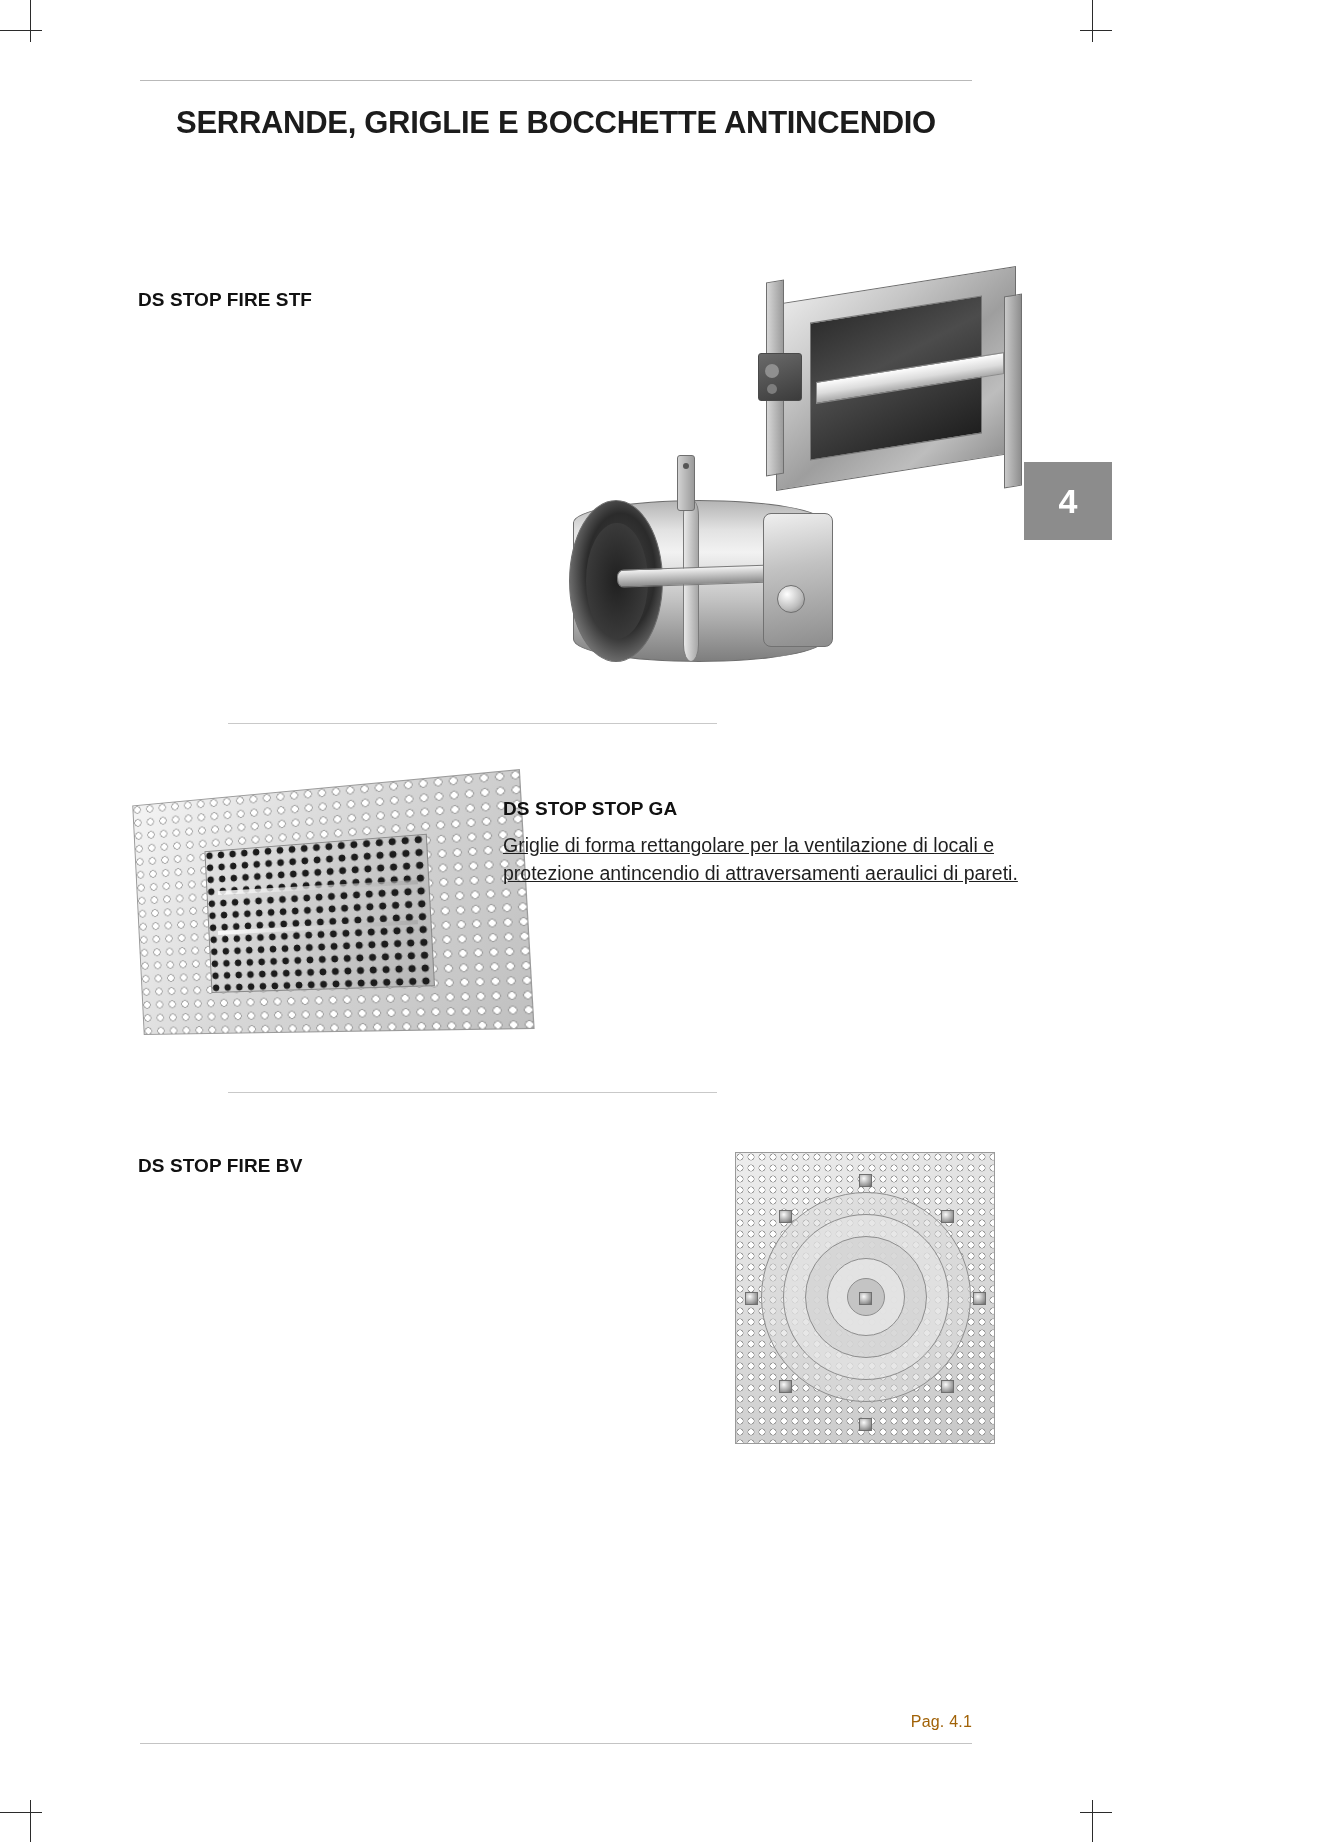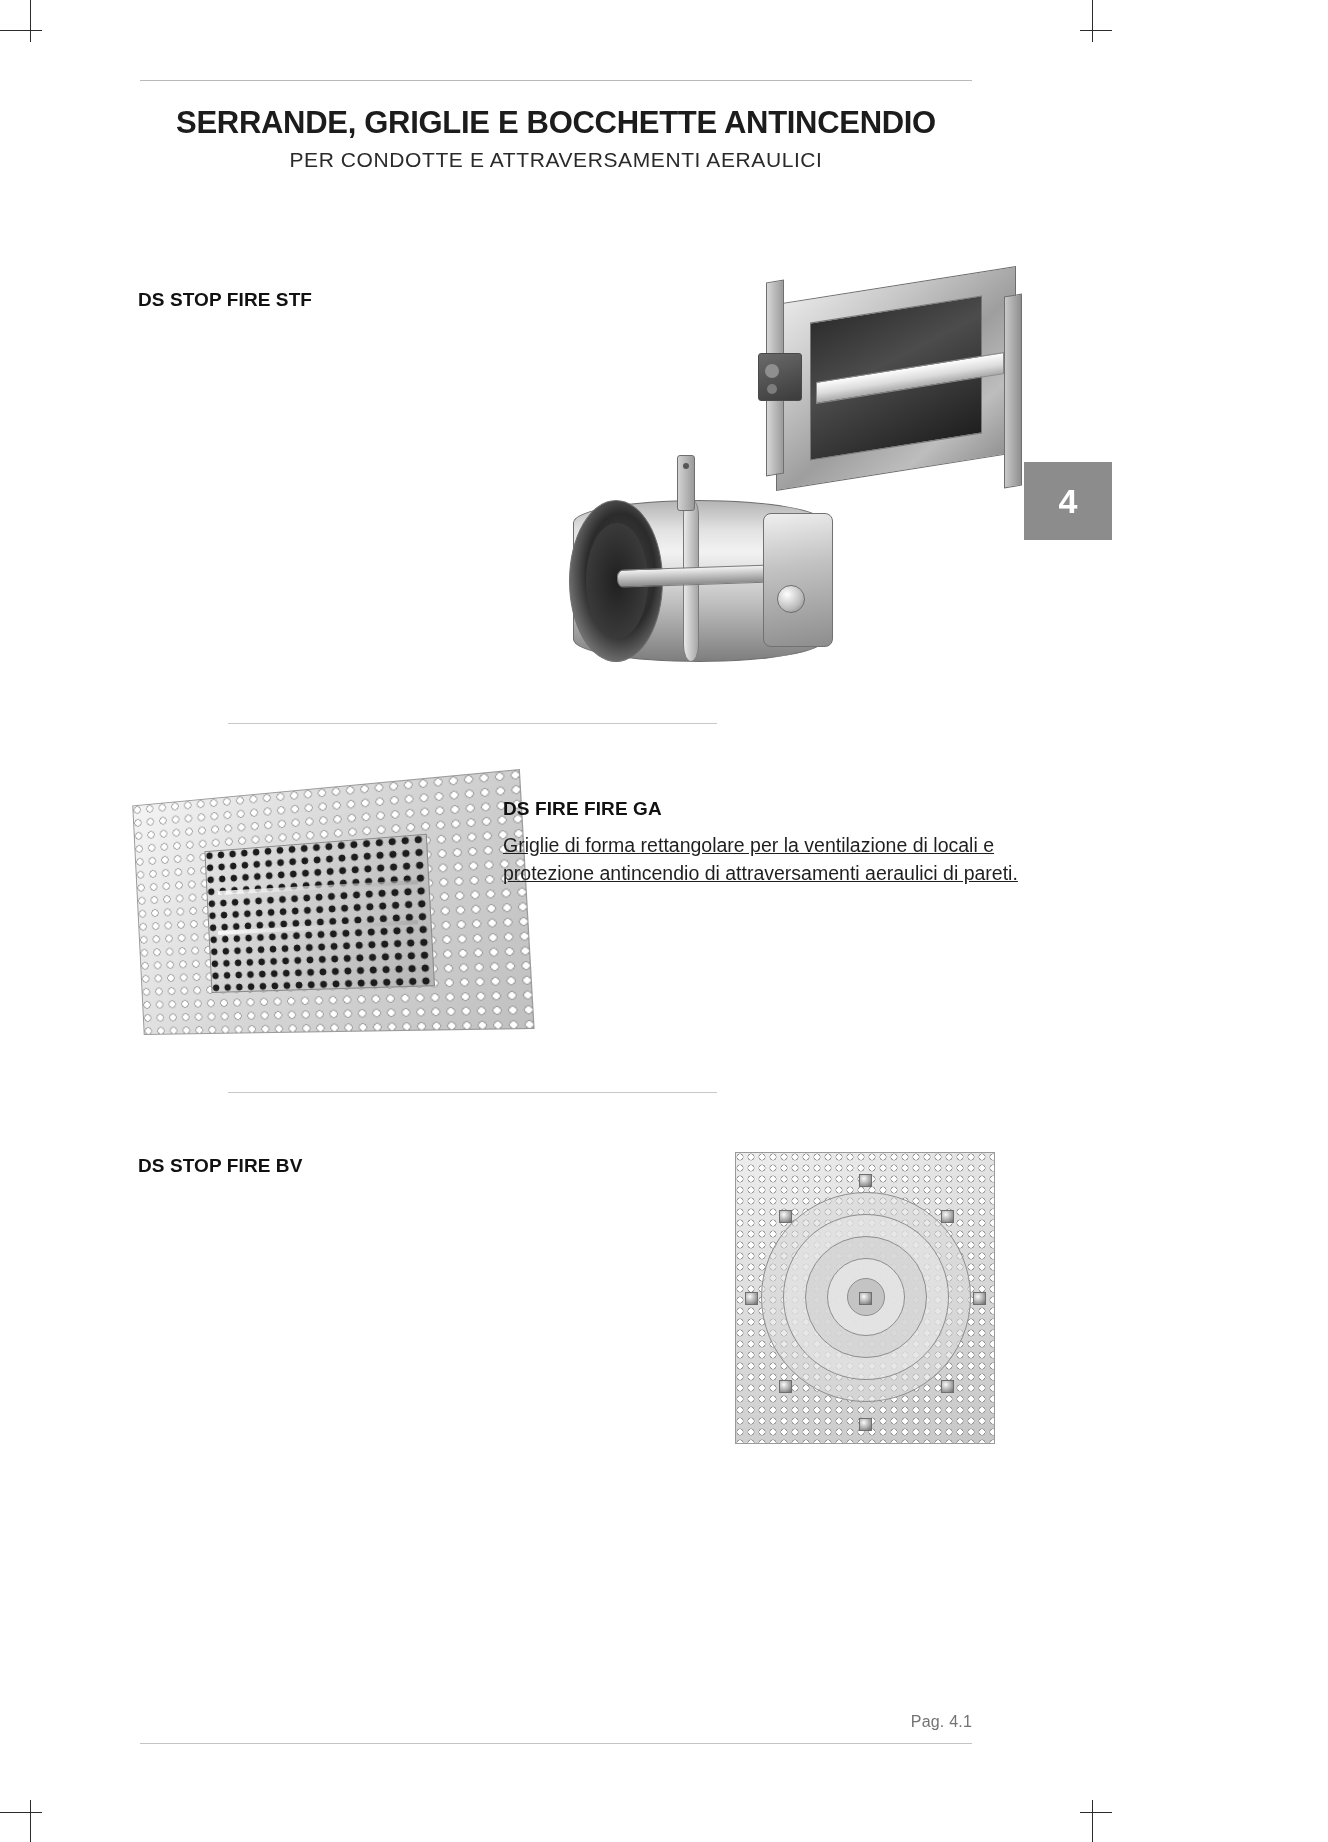--- a/index.html
+++ b/index.html
@@ -119,21 +119,21 @@
     right: 140px;
     top: 1743px;
     height: 1px;
     background: #c4c4c4;
   }
   .footer-page {
     position: absolute;
     right: 140px;
     top: 1713px;
     font-size: 16px;
-    color: #737373;
+    color: #a16207;
     letter-spacing: 0.2px;
   }
 
   
 
   
   .fig-stf-rect {
     position: absolute;
     left: 758px;
     top: 275px;
@@ -362,21 +362,20 @@
   <div class="crop h" style="left:0px;   top:30px;"></div>
   <div class="crop v" style="left:1092px;top:0px;"></div>
   <div class="crop h" style="left:1080px;top:30px;"></div>
   <div class="crop v" style="left:30px;  top:1800px;"></div>
   <div class="crop h" style="left:0px;   top:1812px;"></div>
   <div class="crop v" style="left:1092px;top:1800px;"></div>
   <div class="crop h" style="left:1080px;top:1812px;"></div>
 
   <div class="header-rule"></div>
   <div class="doc-title">SERRANDE, GRIGLIE E BOCCHETTE ANTINCENDIO</div>
-  <div class="doc-subtitle">PER CONDOTTE E ATTRAVERSAMENTI AERAULICI</div>
 
   <div class="chapter-tab">4</div>
 
   <div class="sec-heading" id="h-stf">DS STOP FIRE STF</div>
 
   <div class="fig-stf-rect">
     <div class="rect-body"></div>
     <div class="rect-inner"></div>
     <div class="rect-blade"></div>
     <div class="rect-flange-l"></div>
@@ -398,21 +397,21 @@
 
   <div class="divider" id="div-1"></div>
 
   <div class="fig-ga">
     <div class="ga-plate"></div>
     <div class="ga-core"></div>
     <div class="ga-bar" style="top:86px;"></div>
     <div class="ga-bar" style="top:126px;"></div>
   </div>
 
-  <div class="sec-heading" id="h-ga">DS FIRE FIRE GA</div>
+  <div class="sec-heading" id="h-ga">DS STOP STOP GA</div>
   <div class="sec-body" id="b-ga">Griglie di forma rettangolare per la ventilazione di locali e protezione antincendio di attraversamenti aeraulici di pareti.</div>
 
   <div class="divider" id="div-2"></div>
 
   <div class="sec-heading" id="h-bv">DS STOP FIRE BV</div>
 
   <div class="fig-bv">
     <div class="bv-plate"></div>
     <div class="bv-ring bv-r1"></div>
     <div class="bv-ring bv-r2"></div>

